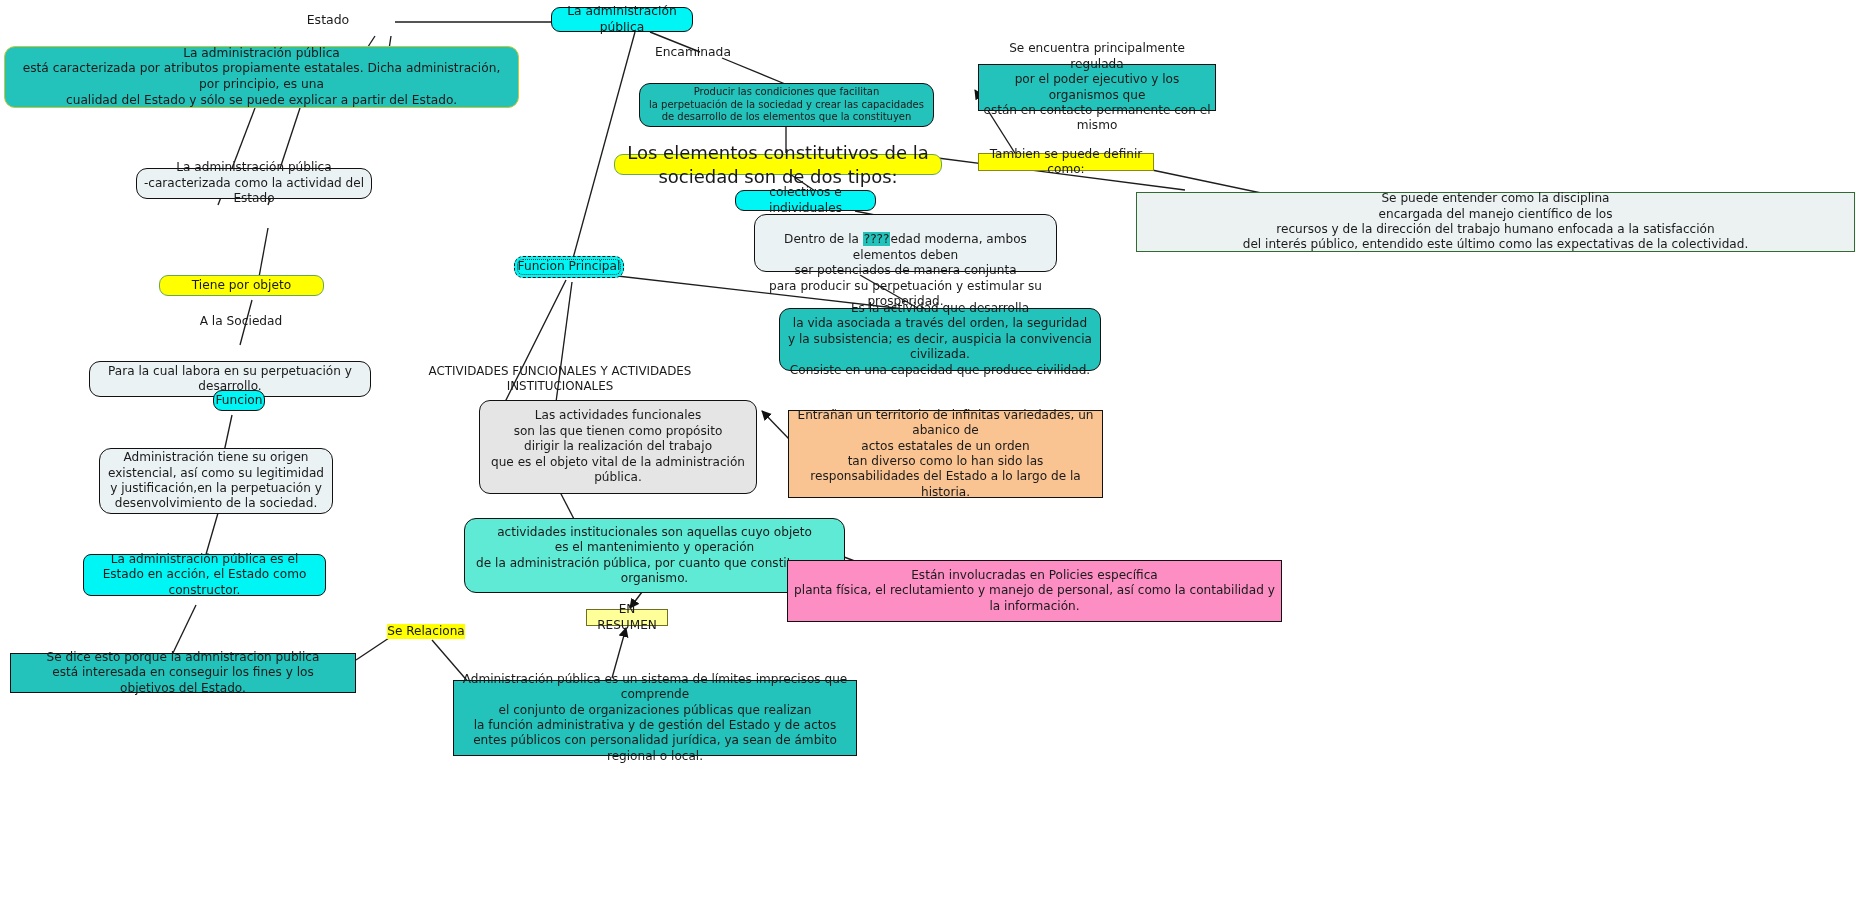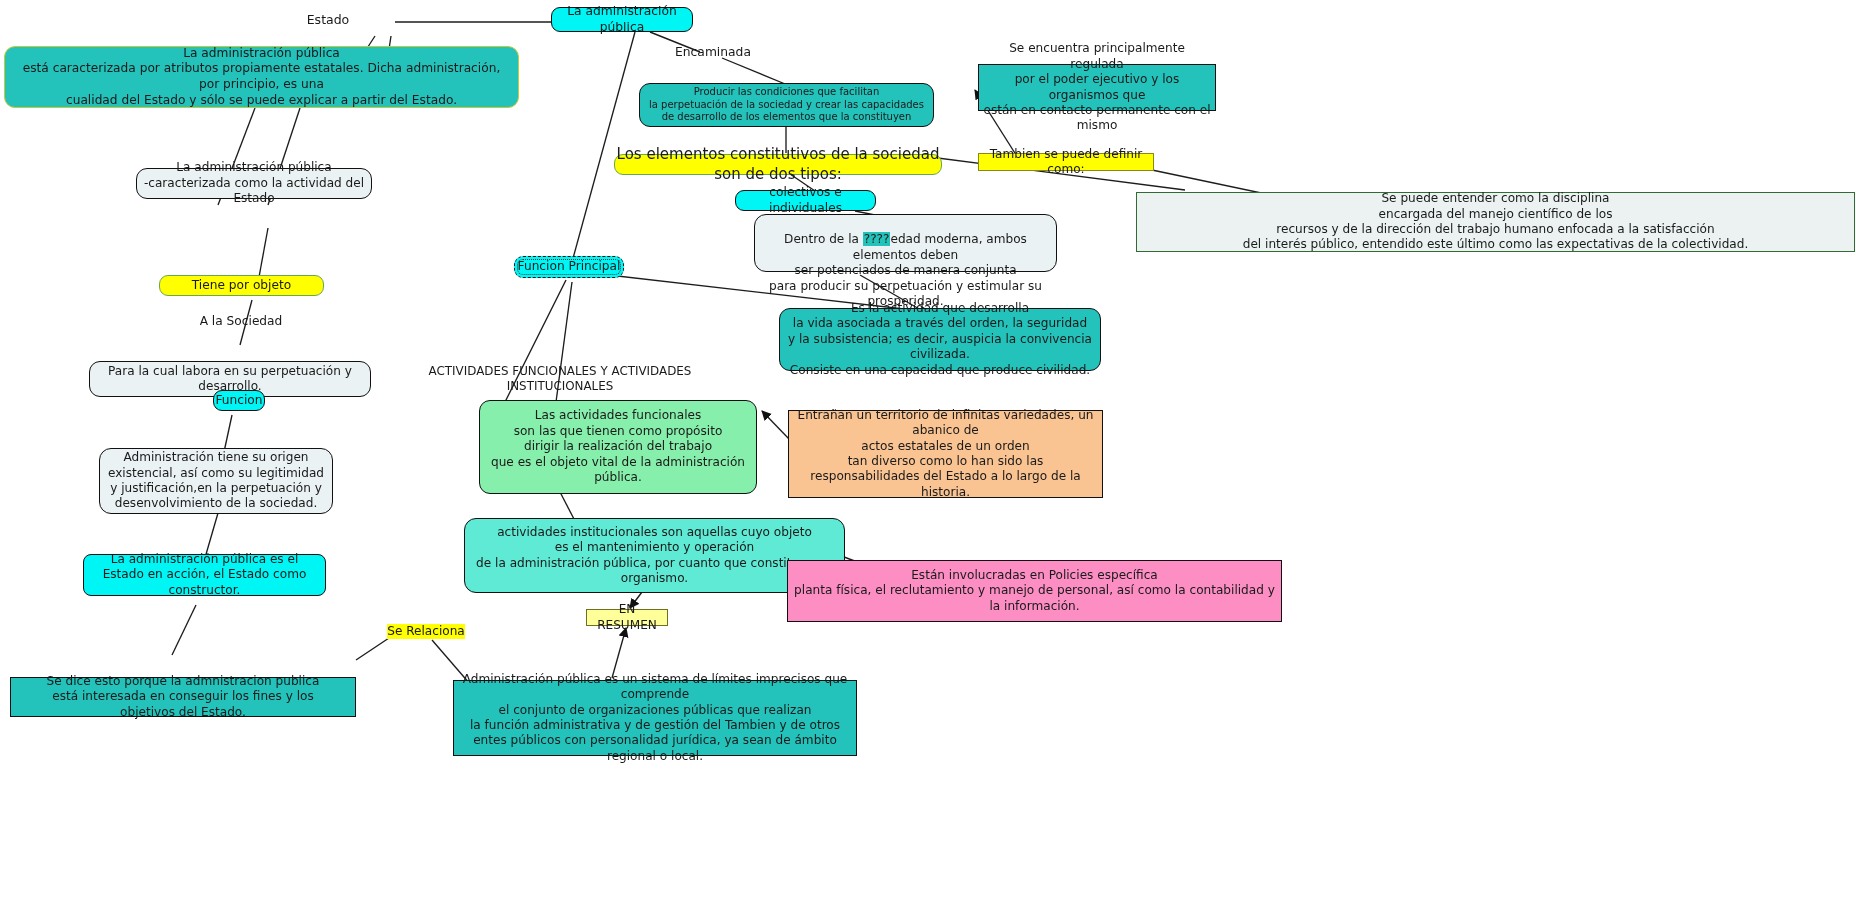--- a/index.html
+++ b/index.html
@@ -48,21 +48,21 @@
   .pale-sq{
     background:#ebf2f3;border:1.3px solid #111;border-radius:12px;
   }
   .pale-green-sq{
     background:#ecf2f2;border:1.3px solid #2f6b33;border-radius:0;
   }
   .cyan-sq{
     background:#00f5f5;border:1.6px solid #111;border-radius:8px;
   }
   .orange-round{
-    background:#86efac;border:1.4px solid #111;border-radius:11px;
+    background:#e5e5e5;border:1.4px solid #111;border-radius:11px;
   }
   .orange-sq{
     background:#fac392;border:1.3px solid #111;border-radius:0;
   }
   .pink-round{
     background:#5eead4;border:1.5px solid #111;border-radius:12px;
   }
   .pink-sq{
     background:#fc8ec4;border:1.4px solid #111;border-radius:0;
   }
@@ -148,34 +148,34 @@
   </svg>
 
   <div class="linklabel" style="left:268px;top:10px;width:120px;height:20px;font-size:12.5px;">Estado</div>
 
   <div class="node cyan-round" style="left:551px;top:7px;width:142px;height:25px;font-size:12.3px;">La administración pública</div>
 
   <div class="node teal-round" style="left:4px;top:46px;width:515px;height:62px;font-size:12.2px;padding:4px 8px;">La administración pública
 está caracterizada por atributos propiamente estatales. Dicha administración, por principio, es una
 cualidad del Estado y sólo se puede explicar a partir del Estado.</div>
 
-  <div class="linklabel" style="left:663px;top:44px;width:100px;height:18px;font-size:12.3px;">Encaminada</div>
+  <div class="linklabel" style="left:643px;top:44px;width:100px;height:18px;font-size:12.3px;">Encaminada</div>
 
   <div class="node teal-round-dark" style="left:639px;top:83px;width:295px;height:44px;font-size:10px;padding:3px 6px;">Producir las condiciones que facilitan
 la perpetuación de la sociedad y crear las capacidades
 de desarrollo de los elementos que la constituyen</div>
 
   <div class="node teal-sq" style="left:978px;top:64px;width:238px;height:47px;font-size:12.1px;padding:2px 4px;">Se encuentra principalmente regulada
 por el poder ejecutivo y los organismos que
 están en contacto permanente con el mismo</div>
 
   <div class="node pale-round" style="left:136px;top:168px;width:236px;height:31px;font-size:12.1px;padding:2px 5px;">La administración pública
 -caracterizada como la actividad del Estado</div>
 
-  <div class="node yellow-round" style="left:614px;top:154px;width:328px;height:21px;font-size:15px;">Los elementos constitutivos de la sociedad son de dos tipos:</div>
+  <div class="node yellow-round" style="left:614px;top:154px;width:328px;height:21px;font-size:18px;">Los elementos constitutivos de la sociedad son de dos tipos:</div>
 
   <div class="node yellow-sq" style="left:978px;top:153px;width:176px;height:18px;font-size:12.1px;">Tambien se puede definir como:</div>
 
   <div class="node cyan-round" style="left:735px;top:190px;width:141px;height:21px;font-size:12.2px;">colectivos e individuales</div>
 
   <div class="node pale-sq" style="left:754px;top:214px;width:303px;height:58px;font-size:12.1px;padding:2px 4px;
               display:block;text-align:center;">
     <span>Dentro de la </span><span class="hl-sel">????</span><span>edad moderna, ambos
 elementos deben
 ser potenciados de manera conjunta
@@ -226,21 +226,21 @@
   <div class="node cyan-sq" style="left:83px;top:554px;width:243px;height:42px;font-size:12.1px;padding:2px 4px;">La administración pública es el
 Estado en acción, el Estado como constructor.</div>
 
   <div class="node pink-sq" style="left:787px;top:560px;width:495px;height:62px;font-size:12.1px;padding:2px 4px;">Están involucradas en Policies específica
 planta física, el reclutamiento y manejo de personal, así como la contabilidad y la información.</div>
 
   <div class="node yellow-thin" style="left:586px;top:609px;width:82px;height:17px;font-size:12.1px;">EN RESUMEN</div>
 
   <div class="node yellow-plain" style="left:387px;top:624px;width:78px;height:15px;font-size:12.1px;">Se Relaciona</div>
 
-  <div class="node teal-sq" style="left:10px;top:653px;width:346px;height:40px;font-size:12.1px;padding:2px 12px;margin-top:24px;">Se dice esto porque la admnistracion publica
+  <div class="node teal-sq" style="left:10px;top:653px;width:346px;height:40px;font-size:12.1px;padding:2px 12px;">Se dice esto porque la admnistracion publica
 está interesada en conseguir los fines y los objetivos del Estado.</div>
 
   <div class="node teal-sq" style="left:453px;top:680px;width:404px;height:76px;font-size:12.1px;padding:2px 4px;">Administración pública es un sistema de límites imprecisos que comprende
 el conjunto de organizaciones públicas que realizan
-la función administrativa y de gestión del Tambien y de otros
+la función administrativa y de gestión del Estado y de actos
 entes públicos con personalidad jurídica, ya sean de ámbito regional o local.</div>
 
 </div>
 
 </body></html>

